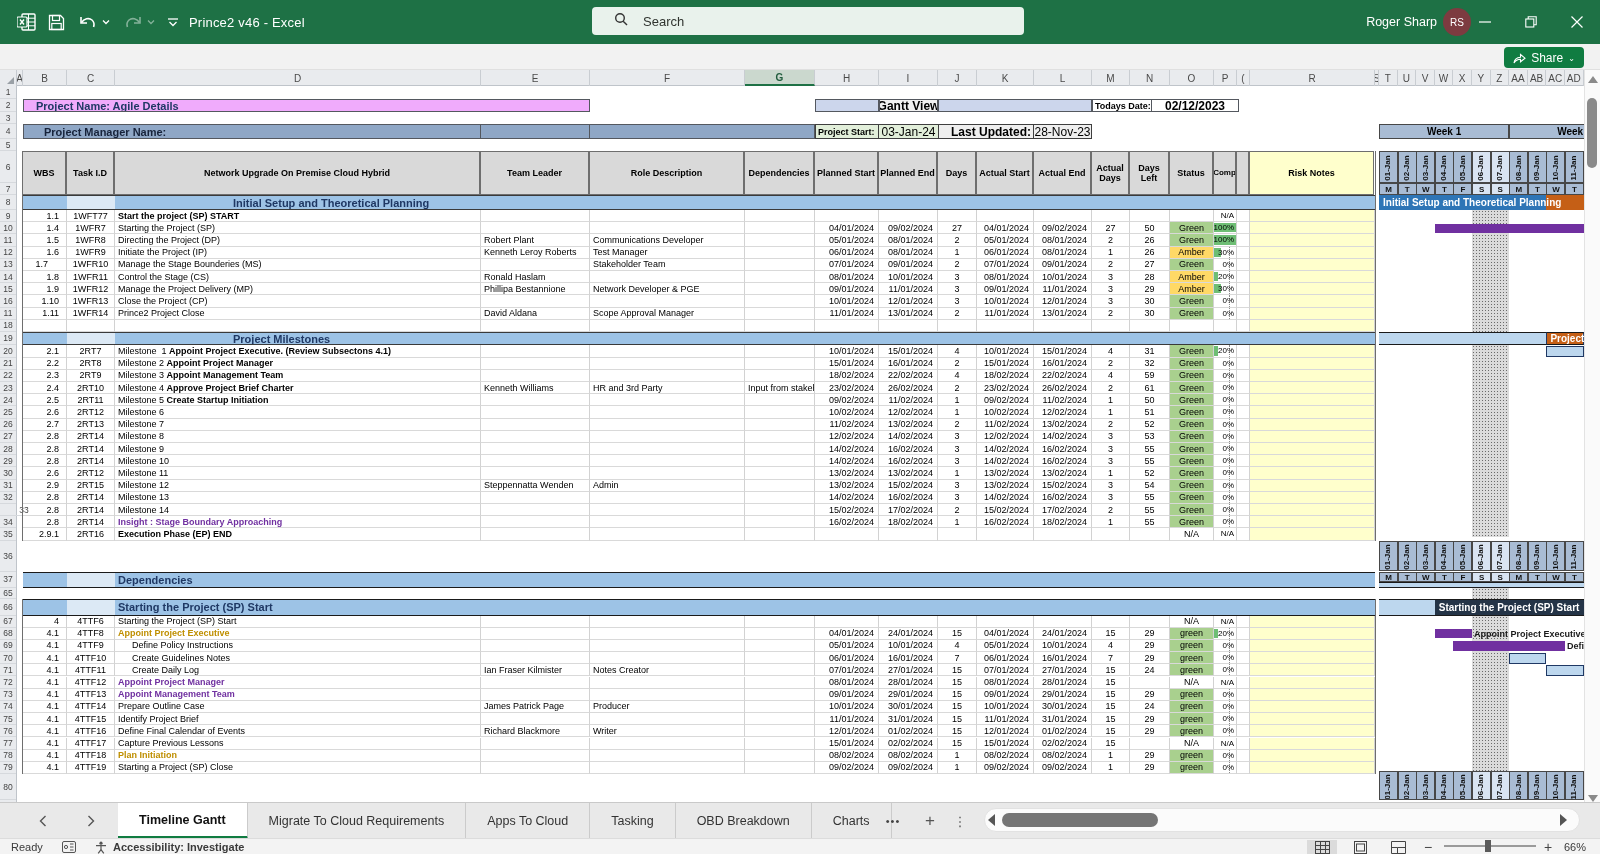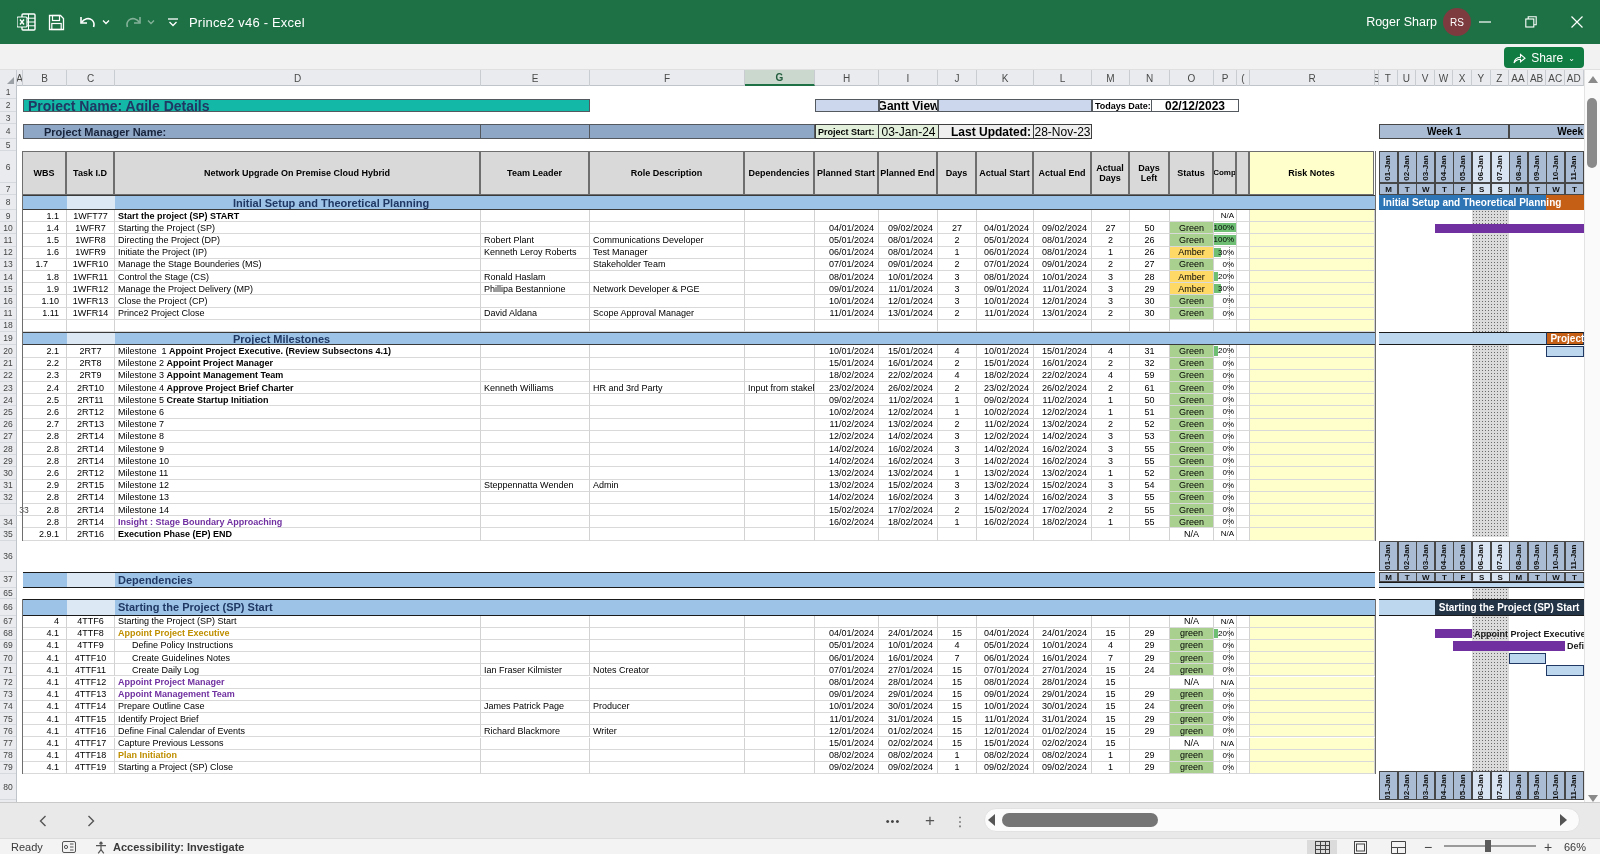--- a/index.html
+++ b/index.html
@@ -135,20 +135,29 @@
           </svg>
       </span>
       <span class="icn" style="margin-left:12px">
         <svg width="12" height="9" viewBox="0 0 12 9">
             <line x1="1" y1="1" x2="11" y2="1" stroke="#fff" stroke-width="1.3"></line>
             <path d="M2.5 4 L6 7.5 L9.5 4" fill="none" stroke="#fff" stroke-width="1.3"></path>
           </svg>
       </span>
     </div>
     <div class="title-text">Prince2 v46  -  Excel</div>
+    <div class="search-pill">
+      <span class="mag">
+        <svg width="14" height="14" viewBox="0 0 14 14">
+            <circle cx="6" cy="6" r="4.3" fill="none" stroke="#333" stroke-width="1.4"></circle>
+            <line x1="9.2" y1="9.2" x2="13" y2="13" stroke="#333" stroke-width="1.4"></line>
+          </svg>
+      </span>
+      <span class="stx">Search</span>
+    </div>
     <div class="tb-user">Roger Sharp</div>
     <div class="avatar">RS</div>
     <div class="winbtn" style="right:92px">
       <svg width="12" height="12" viewBox="0 0 12 12">
           <line x1="0" y1="6" x2="12" y2="6" stroke="#fff" stroke-width="1.2"></line>
         </svg>
     </div>
     <div class="winbtn" style="right:46px">
       <svg width="12" height="12" viewBox="0 0 12 12">
           <rect x="0.8" y="3" width="8" height="8" fill="none" stroke="#fff" stroke-width="1.1"></rect>
@@ -261,21 +270,21 @@
         <div class="rownum" style="left: 0px; top: 639.3px; width: 16px; height: 12.2px; position: absolute;">76</div>
         <div class="rownum" style="left: 0px; top: 651.5px; width: 16px; height: 12.2px; position: absolute;">77</div>
         <div class="rownum" style="left: 0px; top: 663.7px; width: 16px; height: 12.2px; position: absolute;">78</div>
         <div class="rownum" style="left: 0px; top: 675.9px; width: 16px; height: 12.2px; position: absolute;">79</div>
         <div class="rownum" style="left: 0px; top: 688.1px; width: 16px; height: 26px; position: absolute;">80</div>
       </div>
     <div id="gridlayer">
         <div class="hatch" style="left: 1472px; top: 124px; width: 37.2px; height: 327px; position: absolute;"></div>
         <div class="hatch" style="left: 1472px; top: 501.5px; width: 37.2px; height: 11.5px; position: absolute;"></div>
         <div class="hatch" style="left: 1472px; top: 529.5px; width: 37.2px; height: 155.5px; position: absolute;"></div>
-        <div class="ibox" style="left: 23px; top: 13px; width: 567px; height: 13px; position: absolute; background: #14b8a6; border: 1px solid rgb(84, 88, 95); font-weight: bold; color: rgb(31, 56, 100); padding-left: 4px; font-size: 14px;">Project Name: Agile Details</div>
+        <div class="ibox" style="left: 23px; top: 13px; width: 567px; height: 13px; position: absolute; background: #f0abfc; border: 1px solid rgb(84, 88, 95); font-weight: bold; color: rgb(31, 56, 100); padding-left: 12px; font-size: 11px;">Project Name: Agile Details</div>
         <div class="ibox" style="left: 815px; top: 13px; width: 64px; height: 13px; position: absolute; background: rgb(204, 214, 236); border: 1px solid rgb(84, 88, 95);"></div>
         <div class="ibox" style="left: 879px; top: 13px; width: 59px; height: 13px; position: absolute; background: rgb(242, 242, 242); border: 1px solid rgb(84, 88, 95); justify-content: center; font-weight: bold;">Gantt View</div>
         <div class="ibox" style="left: 938px; top: 13px; width: 154px; height: 13px; position: absolute; background: rgb(204, 214, 236); border: 1px solid rgb(84, 88, 95);"></div>
         <div class="ibox" style="left: 1092px; top: 13px; width: 60px; height: 13px; position: absolute; border: 1px solid rgb(84, 88, 95); font-weight: bold; padding-left: 2px; font-size: 9px;">Todays Date:</div>
         <div class="ibox" style="left: 1152px; top: 13px; width: 87px; height: 13px; position: absolute; border-top: 1px solid rgb(84, 88, 95); border-right: 1px solid rgb(84, 88, 95); border-bottom: 1px solid rgb(84, 88, 95); border-left: none; border-image: initial; font-weight: bold; justify-content: center;">02/12/2023</div>
         <div class="ibox" style="left: 23px; top: 38px; width: 458px; height: 15px; position: absolute; background: rgb(143, 167, 198); border: 1px solid rgb(84, 88, 95); font-weight: bold; color: rgb(23, 35, 59); padding-left: 20px; font-size: 11px;">Project Manager Name:</div>
         <div class="ibox" style="left: 481px; top: 38px; width: 109px; height: 15px; position: absolute; background: rgb(143, 167, 198); border-top: 1px solid rgb(84, 88, 95); border-right: 1px solid rgb(84, 88, 95); border-bottom: 1px solid rgb(84, 88, 95); border-left: none; border-image: initial;"></div>
         <div class="ibox" style="left: 590px; top: 38px; width: 225px; height: 15px; position: absolute; background: rgb(143, 167, 198); border-top: 1px solid rgb(84, 88, 95); border-right: 1px solid rgb(84, 88, 95); border-bottom: 1px solid rgb(84, 88, 95); border-left: none; border-image: initial;"></div>
         <div class="ibox" style="left: 815px; top: 38px; width: 64px; height: 15px; position: absolute; background: rgb(226, 239, 218); border: 1.5px solid rgb(63, 63, 63); font-weight: bold; padding-left: 2px; font-size: 9px;">Project Start:</div>
         <div class="ibox" style="left: 879px; top: 38px; width: 59px; height: 15px; position: absolute; background: rgb(226, 239, 218); border-top: 1.5px solid rgb(63, 63, 63); border-bottom: 1.5px solid rgb(63, 63, 63); justify-content: center;">03-Jan-24</div>
@@ -1395,20 +1404,28 @@
     <div class="tabnav" style="left:28px">
       <svg width="8" height="12" viewBox="0 0 8 12">
           <path d="M6.5 1 L1.5 6 L6.5 11" fill="none" stroke="#555" stroke-width="1.4"></path>
         </svg>
     </div>
     <div class="tabnav" style="left:76px">
       <svg width="8" height="12" viewBox="0 0 8 12">
           <path d="M1.5 1 L6.5 6 L1.5 11" fill="none" stroke="#555" stroke-width="1.4"></path>
         </svg>
     </div>
+    <div class="sheettabs" id="sheettabs">
+        <div class="sheettab active">Timeline Gantt</div>
+        <div class="sheettab">Migrate To Cloud Requirements</div>
+        <div class="sheettab">Apps To Cloud</div>
+        <div class="sheettab">Tasking</div>
+        <div class="sheettab">OBD Breakdown</div>
+        <div class="sheettab">Charts</div>
+      </div>
     <div class="tabbtn" style="left:876px;width:34px;font-size:11px;letter-spacing:1px;">•••</div>
     <div class="tabbtn" style="left:916px;width:28px;font-size:17px;color:#555;">+</div>
     <div class="tabbtn" style="left:950px;width:20px;font-size:13px;color:#555;">⋮</div>
     <div class="hscroll"></div>
     <div class="hthumb"></div>
     <div class="sarrow" style="left:988px;top:11px;border-top:6px solid transparent;border-bottom:6px solid transparent;border-right:7px solid #555;"></div>
     <div class="sarrow" style="left:1560px;top:11px;border-top:6px solid transparent;border-bottom:6px solid transparent;border-left:7px solid #555;"></div>
   </div>
 
   <div class="statusbar">

